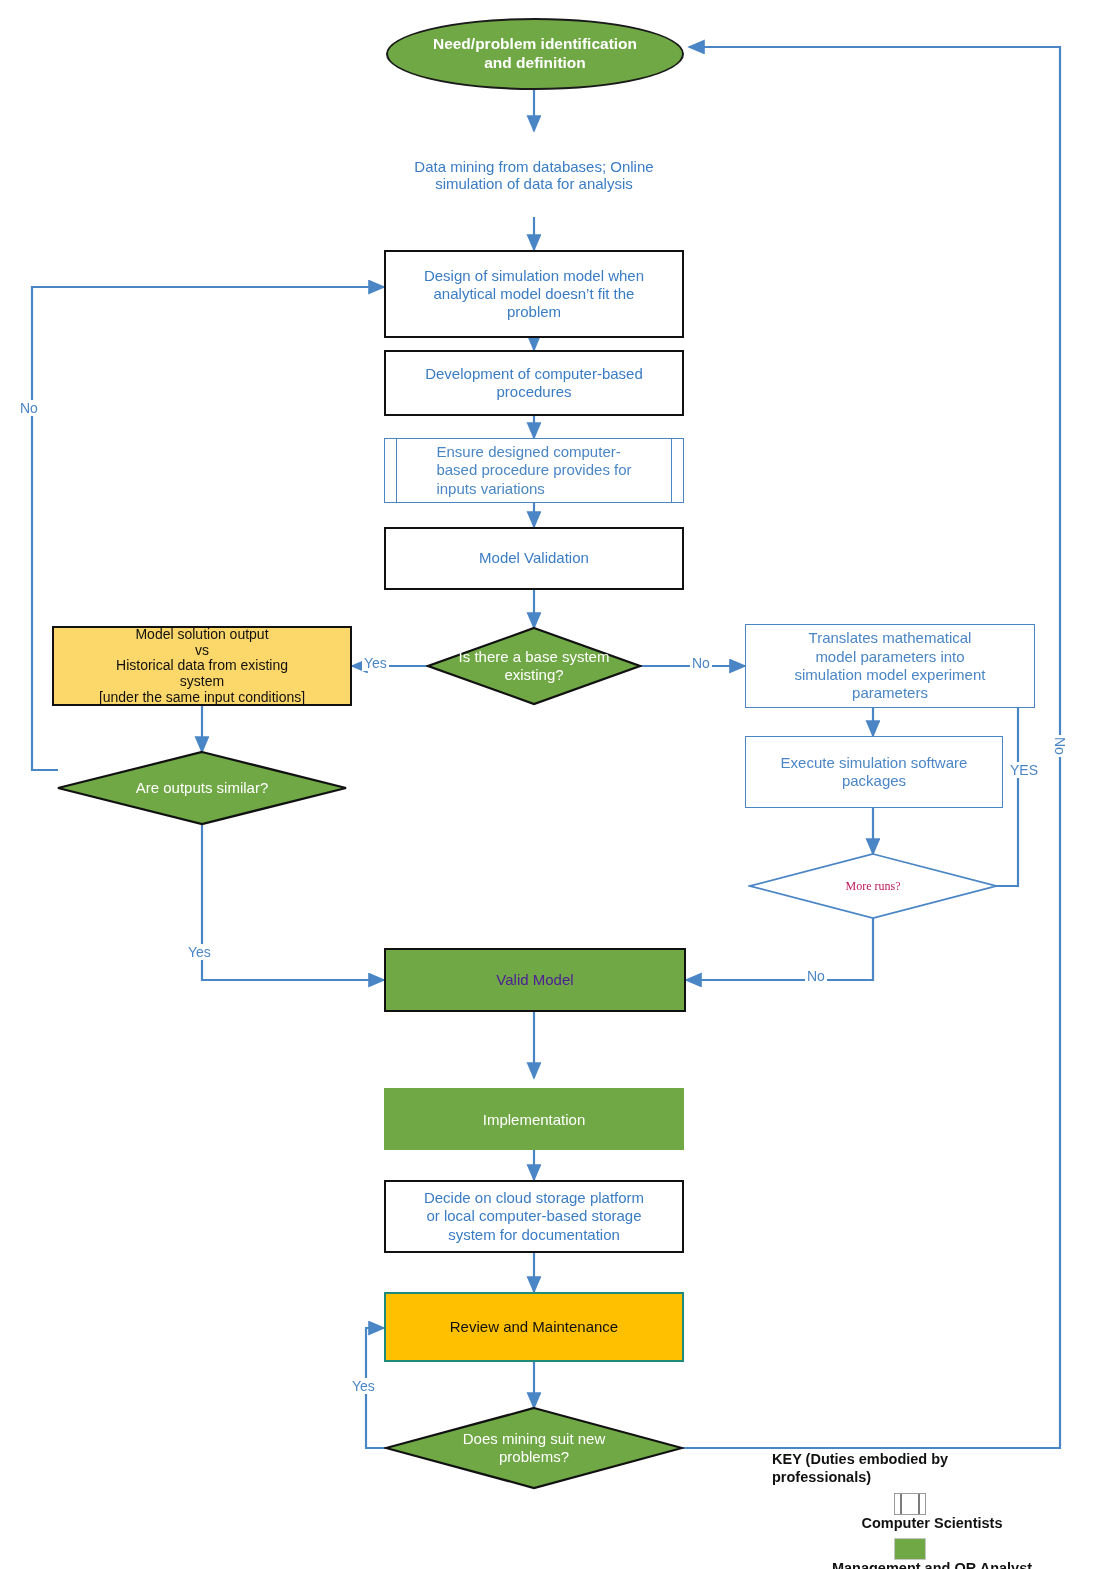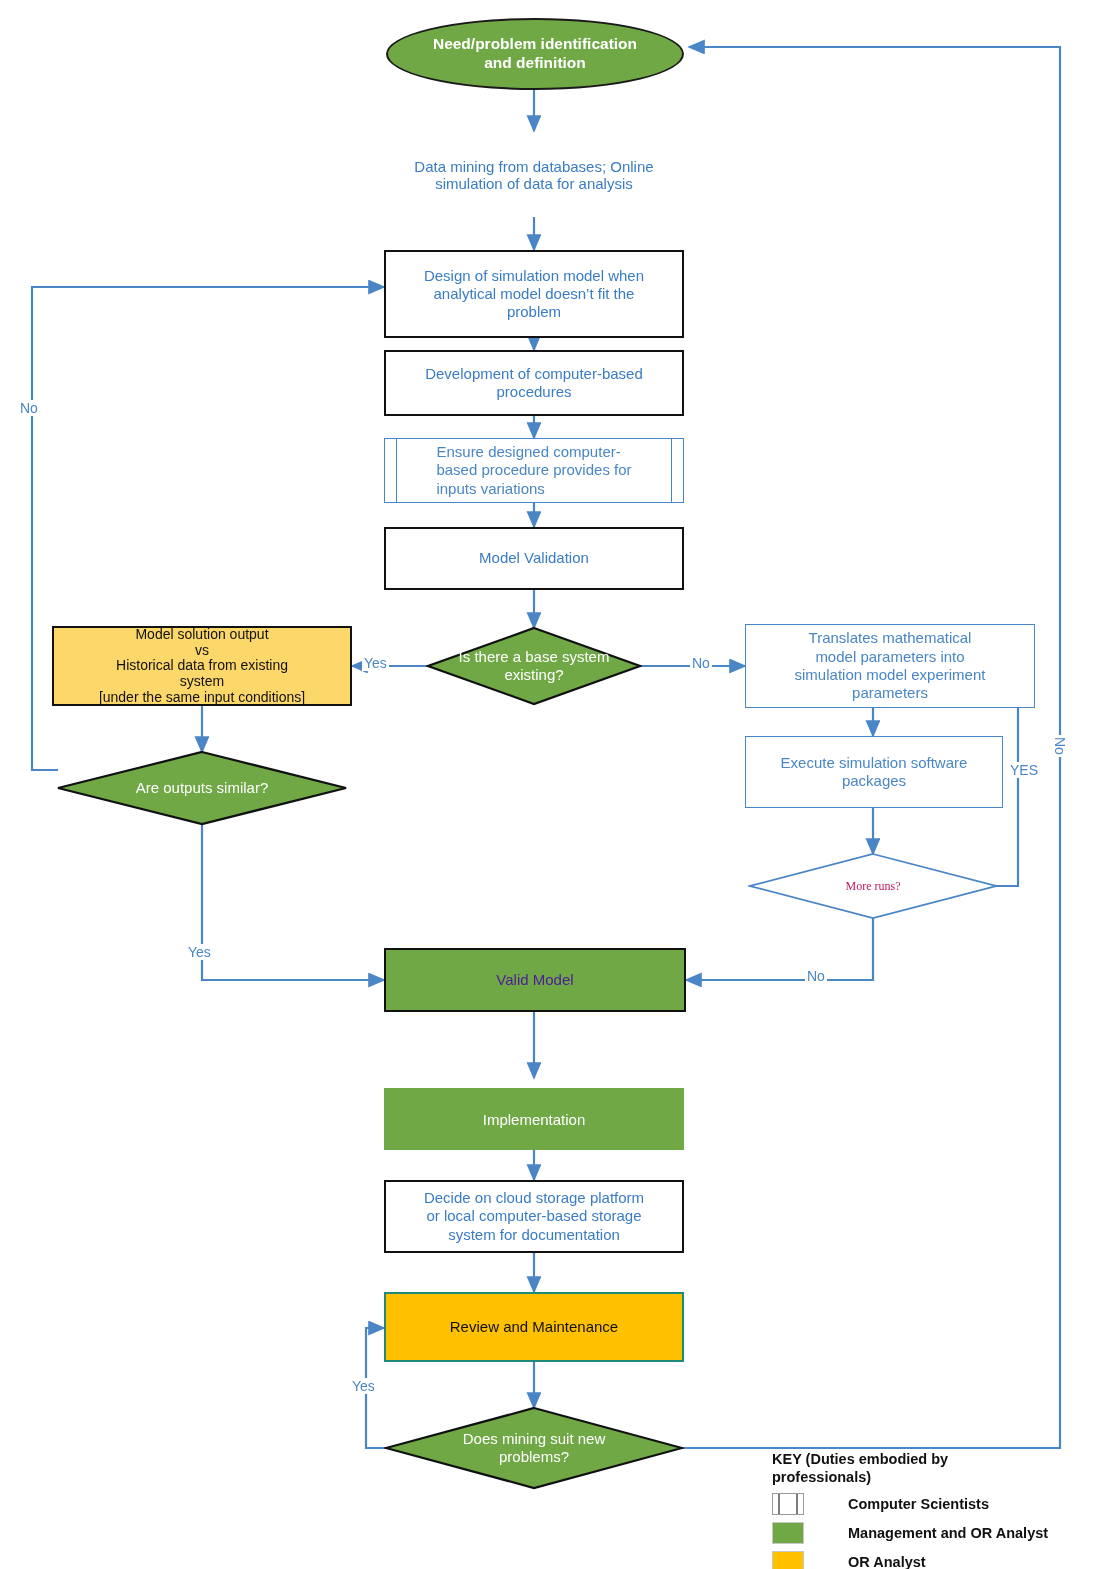--- a/index.html
+++ b/index.html
@@ -33,21 +33,21 @@
   .predef .body{position:absolute;left:0;top:0;width:100%;height:100%;box-sizing:border-box;border:1.6px solid #4a86c5;background:#fff;}
   .predef .bar{position:absolute;top:0;height:100%;width:0;border-left:1.6px solid #4a86c5;}
   .predef .lbl{position:absolute;left:0;top:0;width:100%;height:100%;display:flex;align-items:center;justify-content:center;text-align:left;color:#4a86c5;font-size:15px;line-height:1.22;white-space:pre-line;}
 
   .edge-label{position:absolute;color:#4a86c5;font-size:14px;background:#ffffff;padding:0 2px;white-space:nowrap;}
   .edge-label.vert{writing-mode:vertical-rl;padding:2px 0;}
 
   
   #legend{position:absolute;left:772px;top:1450px;width:320px;}
   #legend .title{font-size:14.5px;font-weight:bold;color:#111;line-height:1.25;width:215px;}
-  #legend .row{display:flex;align-items:center;margin-top:7px;}
+  #legend .row{display:flex;align-items:center;margin-top:7px;flex-direction:column;}
   #legend .sw{width:32px;height:22px;box-sizing:border-box;margin-right:44px;flex:none;}
   #legend .sw.pre{background:#ffffff;border:1.5px solid #9a9a9a;position:relative;}
   #legend .sw.pre:before,#legend .sw.pre:after{content:"";position:absolute;top:0;height:100%;border-left:2px solid #7c7c7c;}
   #legend .sw.pre:before{left:5px;}
   #legend .sw.pre:after{right:5px;}
   #legend .sw.green{background:#70A845;border:1.5px solid #c7c7c7;}
   #legend .sw.orange{background:#FFC000;border:1.5px solid #c7c7c7;}
   #legend .ltxt{font-size:14.5px;font-weight:bold;color:#111;}
 </style>
 </head>

